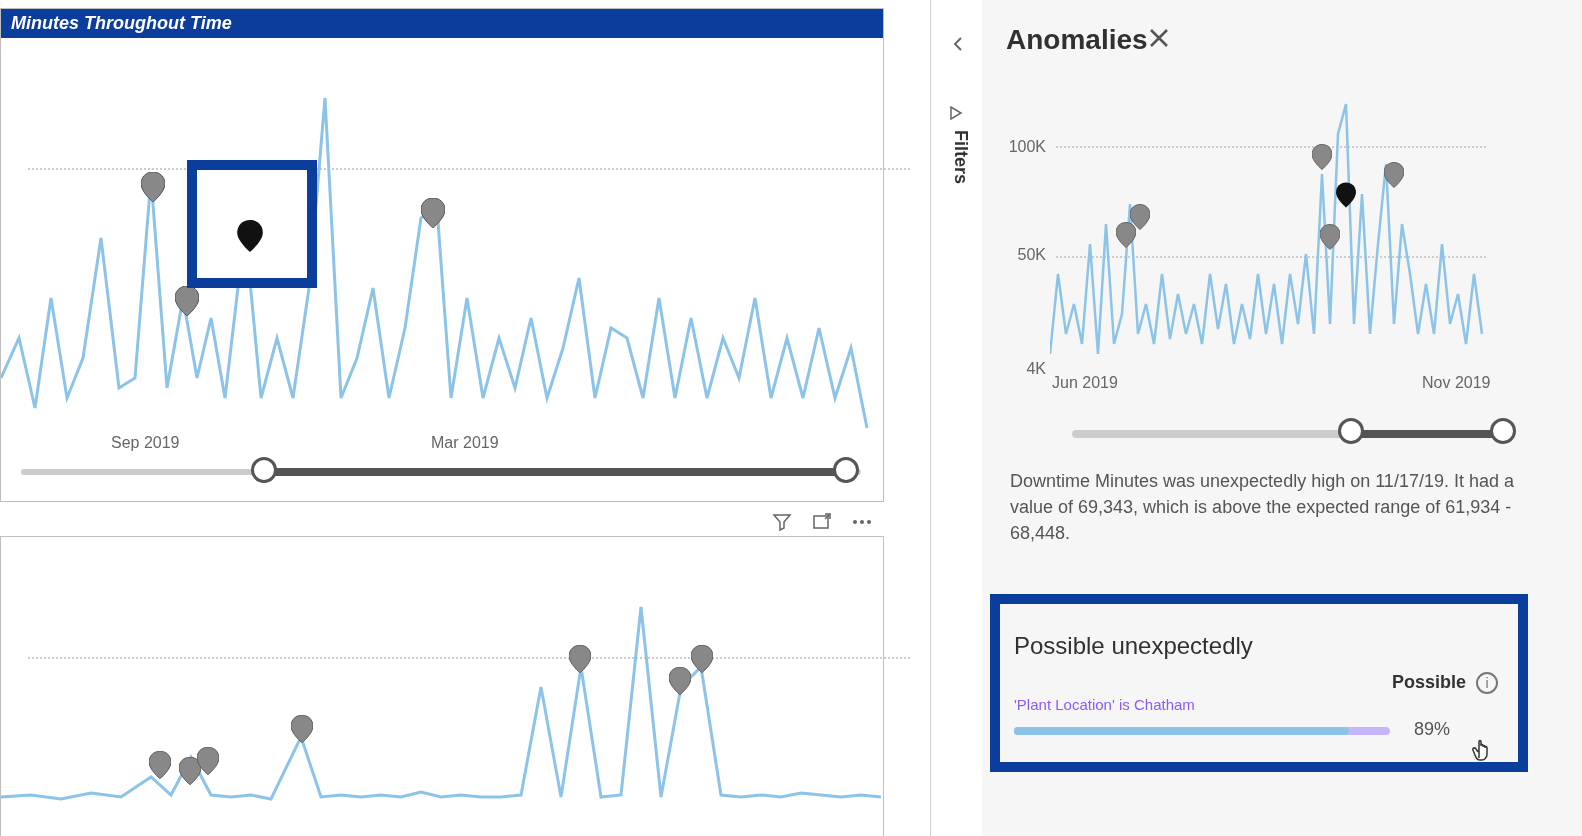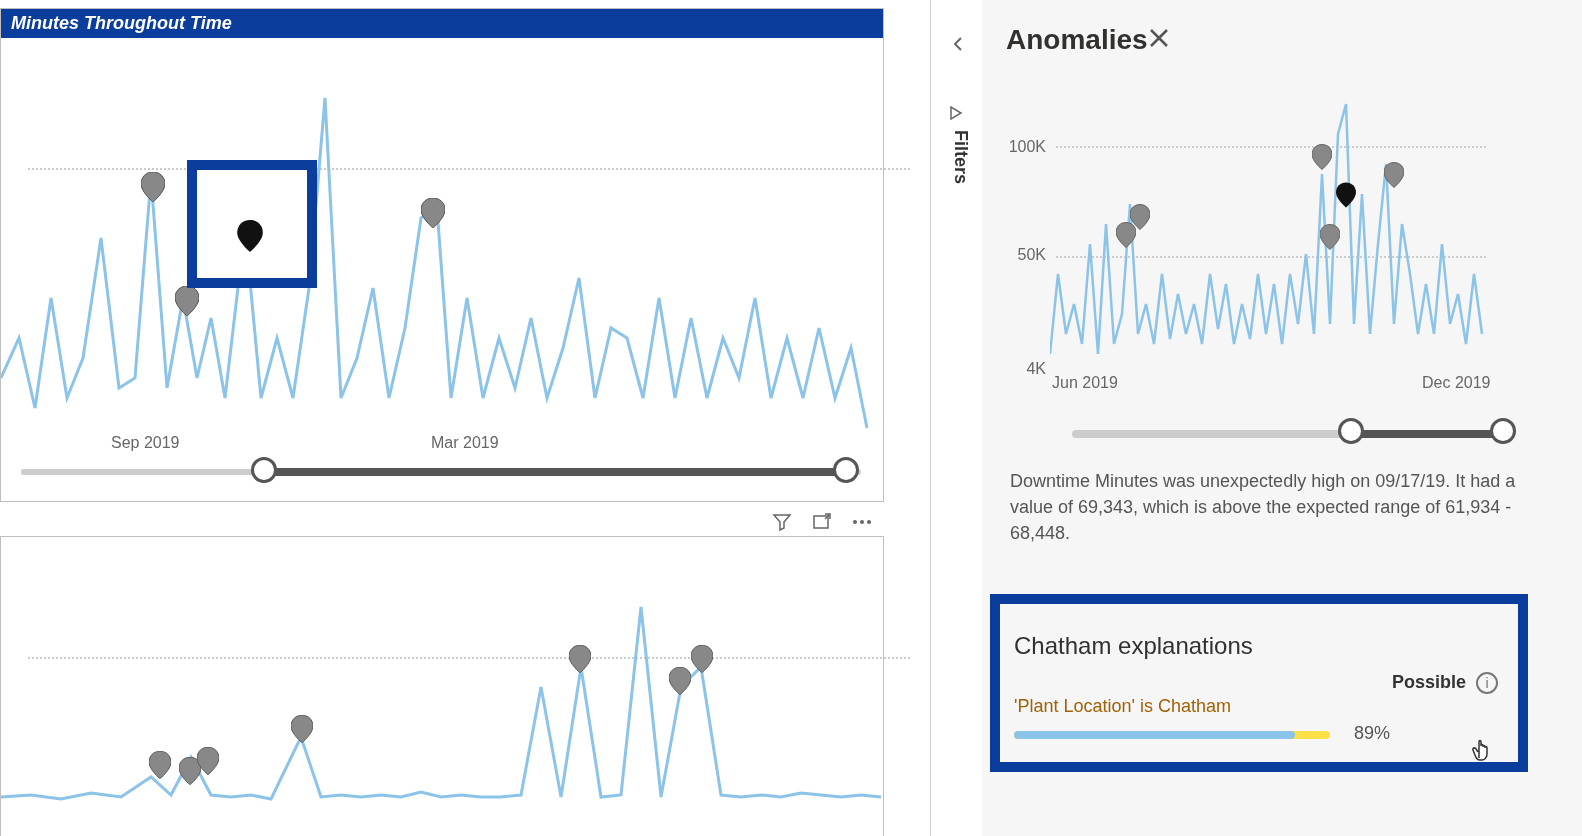--- a/index.html
+++ b/index.html
@@ -202,30 +202,30 @@
   .info-icon {
     position: absolute;
     right: 30px; top: 58px;
     width: 22px; height: 22px;
     border: 2px solid #777;
     border-radius: 50%;
     display:flex;align-items:center;justify-content:center;
     font-size: 14px; color:#777;
   }
   .explanation-item-text {
-    font-size: 18px;
-    color: #a16207;
+    font-size: 15px;
+    color: #8b5cf6;
     margin-top: 36px;
   }
   .strength-bar-bg {
     margin-top: 14px;
     height: 8px;
-    background: #fde047;
+    background: #c4b5fd;
     border-radius: 4px;
-    width: 316px;
+    width: 376px;
     position: relative;
   }
   .strength-bar-fill {
     height: 8px;
     background: #8cc3e8;
     border-radius: 4px;
   }
   .strength-pct {
     position: absolute;
     right: -60px; top: -8px;
@@ -422,35 +422,35 @@
           <path d="M12 0 C5 0 0 5 0 12 C0 20 12 30 12 30 C12 30 24 20 24 12 C24 5 19 0 12 0" fill="#111"></path>
         </svg>
       </div>
     <div class="anomaly-marker" style="left:378px; top:88px;">
         <svg width="20" height="26" viewBox="0 0 24 30">
           <path d="M12 0 C5 0 0 5 0 12 C0 20 12 30 12 30 C12 30 24 20 24 12 C24 5 19 0 12 0" fill="#888" stroke="#555"></path>
         </svg>
       </div>
 
     <div class="mini-x-label" style="left:46px; top:300px;">Jun 2019</div>
-    <div class="mini-x-label" style="left:416px; top:300px;">Dec 2019</div>
+    <div class="mini-x-label" style="left:416px; top:300px;">Nov 2019</div>
   </div>
 
   <div style="position:relative; margin:6px 44px 0 90px; height:30px;">
     <div class="mini-slider-track-bg" style="left:0; width:430px; top:10px;"></div>
     <div class="mini-slider-track" style="left:278px; width:152px; top:10px;"></div>
     <div class="slider-handle" style="left:266px; top:-2px;"></div>
     <div class="slider-handle" style="left:418px; top:-2px;"></div>
   </div>
 
-  <div class="anomaly-text">Downtime Minutes was unexpectedly high on 09/17/19. It had a value of 69,343, which is above the expected range of 61,934 - 68,448.</div>
+  <div class="anomaly-text">Downtime Minutes was unexpectedly high on 11/17/19. It had a value of 69,343, which is above the expected range of 61,934 - 68,448.</div>
 
   <div class="highlight-box-outline" style="left:8px; top:594px; width:538px; height:178px;"></div>
   <div class="explanations-box" style="position:absolute; left:8px; top:594px; width:538px;">
-    <div class="explanations-title">Chatham explanations</div>
+    <div class="explanations-title">Possible unexpectedly</div>
     <div class="strength-label">Possible</div>
     <div class="info-icon">i</div>
     <div class="explanation-item-text">'Plant Location' is Chatham</div>
     <div class="strength-bar-bg">
       <div class="strength-bar-fill" style="width:89%;"></div>
       <div class="strength-pct">89%</div>
     </div>
   </div>
 
   <div class="cursor-pointer" style="left:488px; top:732px;">

